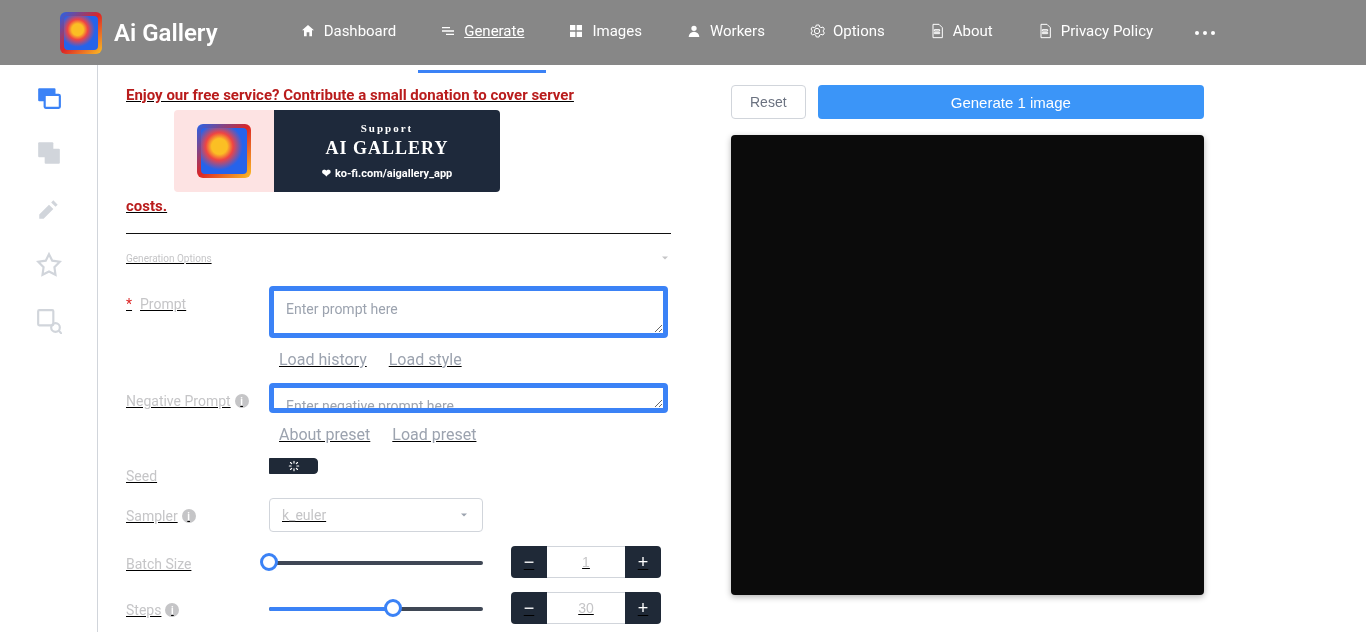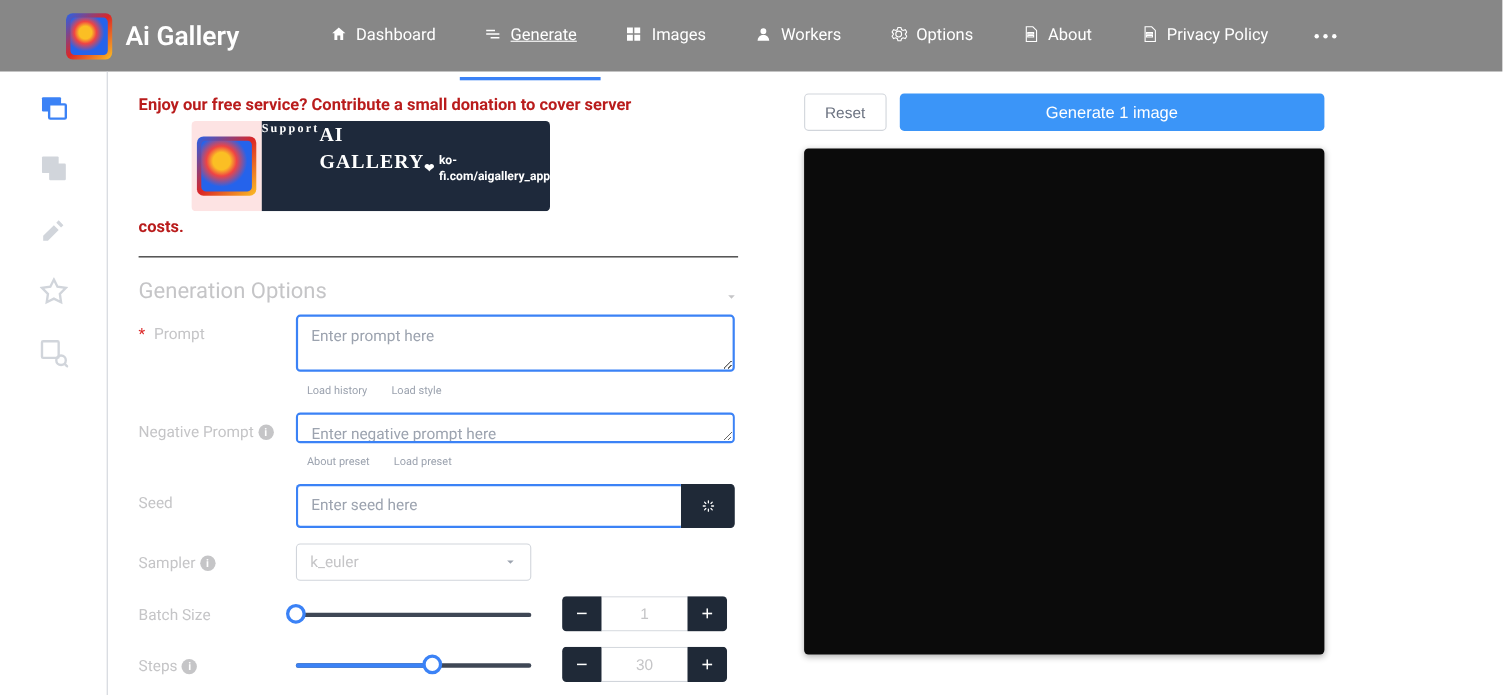--- a/index.html
+++ b/index.html
@@ -21,50 +21,50 @@
 .body-wrap { display:flex; height: calc(632px - 65px); }
 
 
 .sidebar { width: 98px; border-right: 1px solid #d1d5db; display:flex; flex-direction:column; align-items:center; padding-top:18px; gap:28px; }
 .side-icon { width:28px; height:28px; cursor:pointer; color:#d1d5db; display:flex; align-items:center; justify-content:center; }
 .side-icon.active { color:#3b82f6; }
 .side-icon svg { width:26px; height:26px; fill:currentColor; }
 
 
 .main { flex:1; display:flex; padding: 20px 28px 0 28px; gap: 60px; }
-.left-col { width: 545px; }
+.left-col { width: 545px; text-decoration: underline; }
 .right-col { width: 473px; }
 
 
 .donate { color:#b91c1c; font-weight:700; font-size:15px; line-height:1.4; }
 .donate-banner { display:inline-flex; align-items:center; height:82px; width:326px; border-radius:4px; overflow:hidden; vertical-align:middle; margin:4px 0 4px 48px; }
 .db-left { width:100px; height:100%; background:#fde3e3; display:flex; align-items:center; justify-content:center; }
 .db-left .logo-img{width:54px;height:54px;border-radius:6px;}
-.db-right { flex:1; height:100%; background:#1e293b; display:flex; flex-direction:row; justify-content:center; color:#fff; }
+.db-right { flex:1; height:100%; background:#1e293b; display:flex; flex-direction:column; align-items:center; justify-content:center; color:#fff; }
 .db-right .sup { font-size:11px; letter-spacing:2px; font-family: Georgia, serif; }
 .db-right .gal { font-size:18px; font-weight:700; letter-spacing:1px; font-family: Georgia, serif; }
 .db-right .kofi { font-size:11px; margin-top:4px; display:flex; align-items:center; gap:4px;}
 .hr { border:0; border-top:1px solid #111; margin:16px 0 18px 0; }
 
 
-.section-head { display:flex; justify-content:space-between; align-items:flex-end; color:#c5c5c7; font-size:20px; margin-bottom: 10px; cursor:pointer; }
+.section-head { display:flex; justify-content:space-between; align-items:flex-end; color:#c5c5c7; font-size:10px; margin-bottom: 22px; cursor:pointer; }
 .chev { width:12px; height:12px; fill:#c5c5c7; }
 
 
 .row { display:flex; align-items:flex-start; margin-bottom: 14px; }
 .label { width:143px; color:#c5c5c7; font-size:14px; padding-top:10px; display:flex; align-items:center; gap:4px; }
 .req { color:#dc2626; margin-right:4px; }
 .info-ic { width:14px; height:14px; border-radius:50%; background:#c5c5c7; color:#fff; font-size:10px; display:inline-flex; align-items:center; justify-content:center; font-weight:700;}
 .control { flex:1; }
-textarea.control-input, input.control-input { width:399px; border:2px solid #3b82f6; border-radius:4px; padding:10px 12px; font-size:14px; font-family:inherit; resize:both; }
+textarea.control-input, input.control-input { width:399px; border:5px solid #3b82f6; border-radius:4px; padding:10px 12px; font-size:14px; font-family:inherit; resize:both; }
 textarea.control-input { height:52px; resize: both; }
 textarea.neg { height:28px; min-height:28px; }
 .control-input::placeholder { color:#9ca3af; }
 .sub-links { display:flex; gap:22px; margin-top:8px; padding-left:10px; }
-.sub-link { color:#9ca3af; font-size:10px; cursor:pointer; }
+.sub-link { color:#9ca3af; font-size:16px; cursor:pointer; }
 
 .seed-wrap { display:flex; }
 .seed-wrap input { width:350px; border-radius:4px 0 0 4px; border-right:0; }
 .seed-btn { width:49px; background:#1f2937; border:1px solid #1f2937; border-radius:0 4px 4px 0; display:flex; align-items:center; justify-content:center; cursor:pointer; }
 .seed-btn svg{ width:14px; height:14px; fill:#fff;}
 
 .select-wrap { width:214px; border:1px solid #d1d5db; border-radius:4px; display:flex; align-items:center; justify-content:space-between; padding:8px 12px; font-size:14px; color:#c5c5c7; cursor:pointer; }
 .select-wrap svg{width:12px;height:12px;fill:#9ca3af;}
 
 
@@ -244,21 +244,20 @@
           </div>
         </div>
       </div>
 
       <div class="row">
         <div class="label">
             <span>Seed</span>
           </div>
         <div class="control">
           <div class="seed-wrap">
-            <input class="control-input" placeholder="Enter seed here" style="">
             <button class="seed-btn">
                 <svg viewBox="0 0 24 24">
                   <path d="M12 4v3M12 17v3M4 12h3M17 12h3M6 6l2 2M16 16l2 2M6 18l2-2M16 8l2-2" stroke="#fff" stroke-width="2" stroke-linecap="round"></path>
                 </svg>
               </button>
           </div>
         </div>
       </div>
 
       <div class="row">

